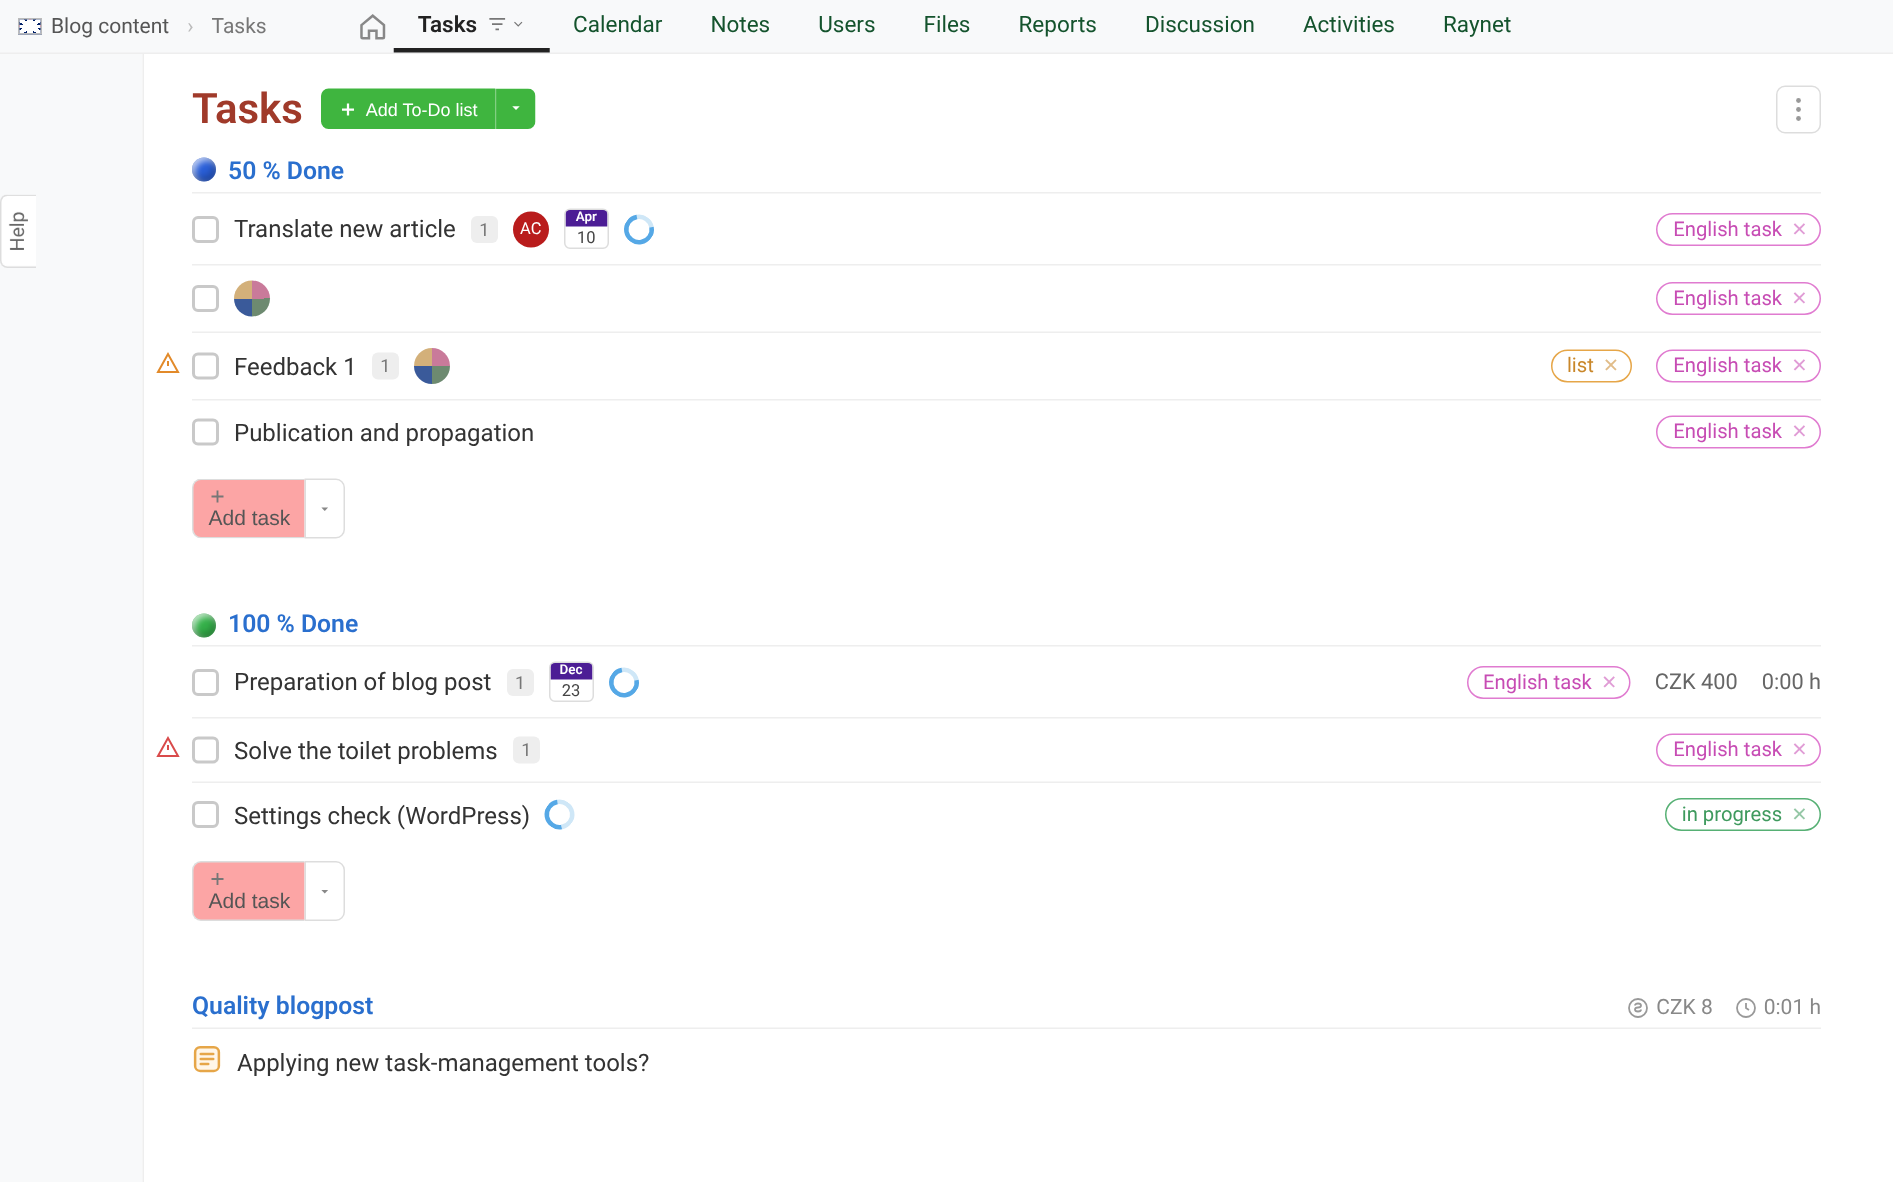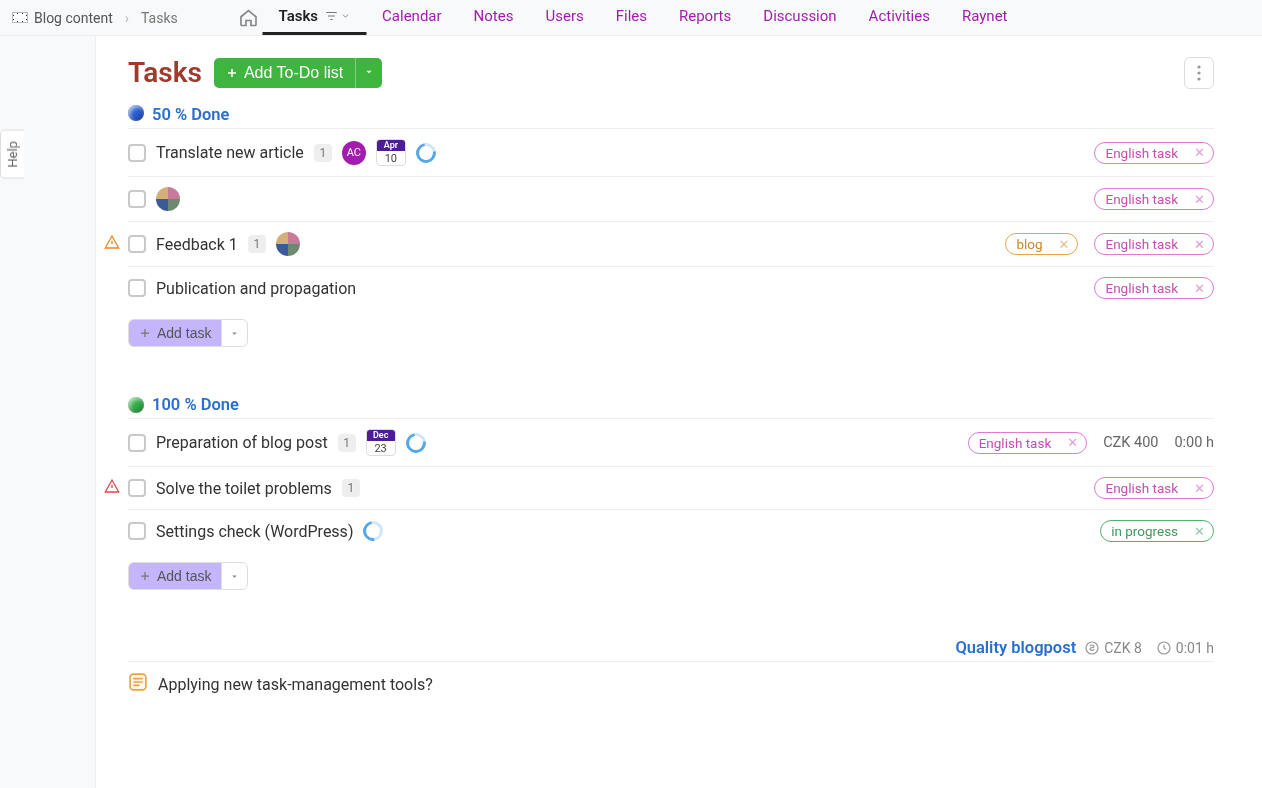--- a/index.html
+++ b/index.html
@@ -13,33 +13,33 @@
       linear-gradient(to bottom right, transparent 40%, #fff 40%, #fff 60%, transparent 60%),
       linear-gradient(to top right, transparent 40%, #fff 40%, #fff 60%, transparent 60%);
   }
   .flag::after { content:""; position:absolute; inset:0; background:
       linear-gradient(to bottom, transparent 38%, #fff 38%, #fff 62%, transparent 62%),
       linear-gradient(to right, transparent 38%, #fff 38%, #fff 62%, transparent 62%),
       linear-gradient(to bottom, transparent 44%, #c8102e 44%, #c8102e 56%, transparent 56%),
       linear-gradient(to right, transparent 44%, #c8102e 44%, #c8102e 56%, transparent 56%);
   }
   .nav { position:absolute; left:50%; transform:translateX(-50%); display:flex; align-items:center; gap:0; height:100%; }
-  .nav-item { padding:0 16px; height:100%; display:flex; align-items:center; color:#a21caf; font-size:15px; cursor:pointer; border-bottom:3px solid transparent; }
+  .nav-item { padding:0 16px; height:100%; display:flex; align-items:center; color:#14532d; font-size:15px; cursor:pointer; border-bottom:3px solid transparent; }
   .nav-item.active { color:#222; font-weight:600; border-bottom:3px solid #222; }
   .nav-home { width:20px; height:20px; display:flex; align-items:center; justify-content:center; color:#888; margin-right:4px; }
   .nav-filter { display:inline-flex; align-items:center; margin-left:4px; color:#777; }
   .nav-filter svg { margin-left:2px; }
 
   .help-tab { position:fixed; left:0; top:130px; writing-mode:vertical-rl; transform:rotate(180deg); background:#fff; border:1px solid #ddd; border-left:none; border-radius:0 5px 5px 0; padding:10px 4px; color:#666; font-size:13px; cursor:pointer; }
 
   .page { background:#fff; margin:0 0 0 95px; min-height:calc(100vh - 36px); padding:20px 48px 40px 32px; border-left:1px solid #eee; }
   .page-header { display:flex; align-items:center; justify-content:space-between; }
   .page-title-row { display:flex; align-items:center; gap:12px; }
   .page-title { font-size:28px; font-weight:600; color:#a03a2a; }
-  .btn-add { display:inline-flex; align-items:center; background:#3fb53f; color:#fff; border-radius:5px 0 0 5px; padding:6px 12px; font-size:16px; font-weight:500; border:none; cursor:pointer; }
+  .btn-add { display:inline-flex; align-items:center; background:#3fb53f; color:#fff; border-radius:5px 0 0 5px; padding:6px 12px; font-size:12px; font-weight:500; border:none; cursor:pointer; }
   .btn-add svg { margin-right:6px; }
   .btn-add-drop { background:#3fb53f; color:#fff; border:none; border-left:1px solid rgba(255,255,255,.35); border-radius:0 5px 5px 0; padding:6px 8px; cursor:pointer; }
   .btn-group { display:inline-flex; }
   .kebab { width:30px; height:32px; border:1px solid #ddd; border-radius:6px; background:#fff; display:flex; align-items:center; justify-content:center; cursor:pointer; color:#888; }
 
   .section { margin-top:10px; }
   .section-header { display:flex; align-items:center; gap:8px; padding:6px 0 4px; }
   .section-header.clickable { cursor:pointer; }
   .status-dot { width:16px; height:16px; border-radius:50%; display:inline-block; box-shadow: inset -2px -3px 5px rgba(0,0,0,.25), inset 2px 2px 4px rgba(255,255,255,.7); }
   .section-title { color:#2a6fce; font-weight:600; font-size:16.5px; }
@@ -47,41 +47,41 @@
   .section-right { display:flex; align-items:center; gap:14px; color:#666; font-size:14px; }
 
   .task-row { display:flex; align-items:center; padding:10px 0; border-top:1px solid #eee; position:relative; min-height:40px; }
   .task-row:first-child { border-top:1px solid #eee; }
   .row-left { display:flex; align-items:center; gap:10px; flex:1; min-width:0; }
   .row-right { display:flex; align-items:center; gap:16px; }
   .ck { width:18px; height:18px; border:2px solid #c9c9c9; border-radius:4px; background:#fff; flex-shrink:0; cursor:pointer; }
   .task-name { font-size:16px; color:#333; }
   .badge { display:inline-flex; align-items:center; justify-content:center; min-width:18px; height:18px; padding:0 5px; border-radius:4px; background:#eee; color:#777; font-size:12px; }
   .avatar { width:24px; height:24px; border-radius:50%; display:inline-flex; align-items:center; justify-content:center; font-size:11px; color:#fff; flex-shrink:0; }
-  .avatar.ac { background:#a21caf; }
+  .avatar.ac { background:#b91c1c; }
   .avatar.photo { background: conic-gradient(#c97a9a 0 25%, #6d8a70 0 50%, #3a5a9a 0 75%, #d3b07a 0 100%); }
   .datechip { display:inline-flex; flex-direction:column; align-items:center; border:1px solid #ddd; border-radius:4px; overflow:hidden; width:30px; line-height:1; }
   .datechip .m { background:#4c1d95; color:#fff; font-size:9px; font-weight:600; width:100%; text-align:center; padding:1px 0; }
   .datechip .d { font-size:11px; padding:2px 0 1px; color:#444; }
   .ring { width:20px; height:20px; border-radius:50%; border:3px solid #55a8e6; border-top-color:#cfe7f7; transform:rotate(35deg); flex-shrink:0; }
   .ring.partial { border:3px solid #55a8e6; border-top-color:#cfe7f7; border-right-color:#cfe7f7; }
   .warn { position:absolute; left:-24px; top:50%; transform:translateY(-50%); color:#e28a2a; }
   .warn.red { color:#d94b4b; }
 
-  .tag { display:inline-flex; align-items:center; border:1.5px solid; border-radius:12px; padding:2px 8px 2px 10px; font-size:13.5px; gap:16px; cursor:pointer; }
+  .tag { display:inline-flex; border:1.5px solid; border-radius:12px; padding:2px 8px 2px 10px; font-size:13.5px; gap:6px; cursor:pointer; }
   .tag .x { opacity:.55; font-size:13px; }
   .tag.pink { border-color:#e07bd0; color:#c74cb4; background:#fff; }
   .tag.orange { border-color:#e6a648; color:#c9872a; background:#fff; }
   .tag.green { border-color:#56b074; color:#3f9a5e; background:#fff; }
 
   .meta-text { color:#666; font-size:14.5px; }
 
   .add-task-row { padding:10px 0 4px; }
   .add-task-btn-group { display:inline-flex; }
-  .add-task-btn { display:inline-flex; align-items:center; background:#c4b5fd; border:1px solid #ddd; border-right:none; border-radius:6px 0 0 6px; padding:5px 10px; font-size:14px; color:#555; cursor:pointer; }
+  .add-task-btn { display:inline-flex; background:#fca5a5; border:1px solid #ddd; border-right:none; border-radius:6px 0 0 6px; padding:5px 10px; font-size:14px; color:#555; cursor:pointer;flex-direction:column; }
   .add-task-btn svg { margin-right:6px; }
   .add-task-drop { display:inline-flex; align-items:center; background:#fff; border:1px solid #ddd; border-radius:0 6px 6px 0; padding:5px 8px; color:#888; cursor:pointer; }
 
   .icon-circle { display:inline-flex; align-items:center; gap:4px; color:#888; }
   .icon-circle svg { }
   .section-spacer { height:28px; }
 
   .list { margin-left:0; }
   .list .task-row { padding-left:0; }
 </style>
@@ -222,21 +222,21 @@
                 <path d="M12 10v5M12 18.5v.01"></path>
               </svg></span>
       <div class="row-left">
         <span class="ck"></span>
         <span class="task-name">Feedback 1</span>
         <span class="badge">1</span>
               <span class="avatar photo"></span>
       </div>
       <div class="row-right">
         <span class="tag orange">
-                <span>blog</span>
+                <span>list</span>
                 <span class="x">✕</span>
               </span>
               <span class="tag pink">
                 <span>English task</span>
                 <span class="x">✕</span>
               </span>
 
       </div>
     </div>
           <div class="task-row">
@@ -347,21 +347,21 @@
                 <svg width="9" height="9" viewBox="0 0 24 24" fill="#888">
                   <path d="M6 9l6 6 6-6z"></path>
                 </svg>
               </button>
       </span>
     </div>
         </div>
   </div>
       <div class="section-spacer"></div>
       <div class="section">
-    <div class="section-header clickable" style="display:flex;align-items:center;justify-content:flex-end">
+    <div class="section-header clickable" style="display:flex;align-items:center;justify-content:space-between">
       <div style="display:flex;align-items:center;gap:8px">
 
         <span class="section-title plain">Quality blogpost</span>
       </div>
       <div class="section-right">
       <span class="icon-circle">
               <svg width="16" height="16" viewBox="0 0 24 24" fill="none" stroke="#999" stroke-width="1.8">
                 <circle cx="12" cy="12" r="9"></circle>
                 <path d="M9 9.5c0-1.2 1.3-2 3-2s3 .8 3 2-1.3 2-3 2-3 .8-3 2 1.3 2 3 2 3-.8 3-2"></path>
               </svg>

